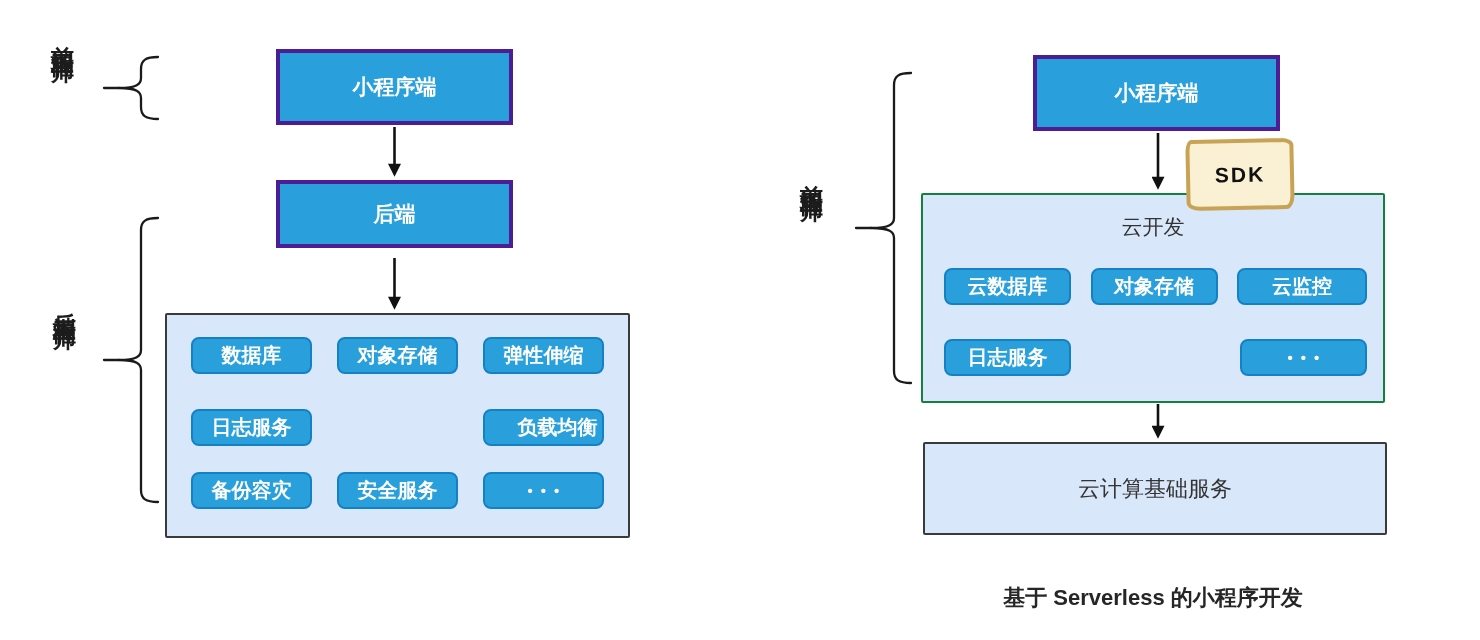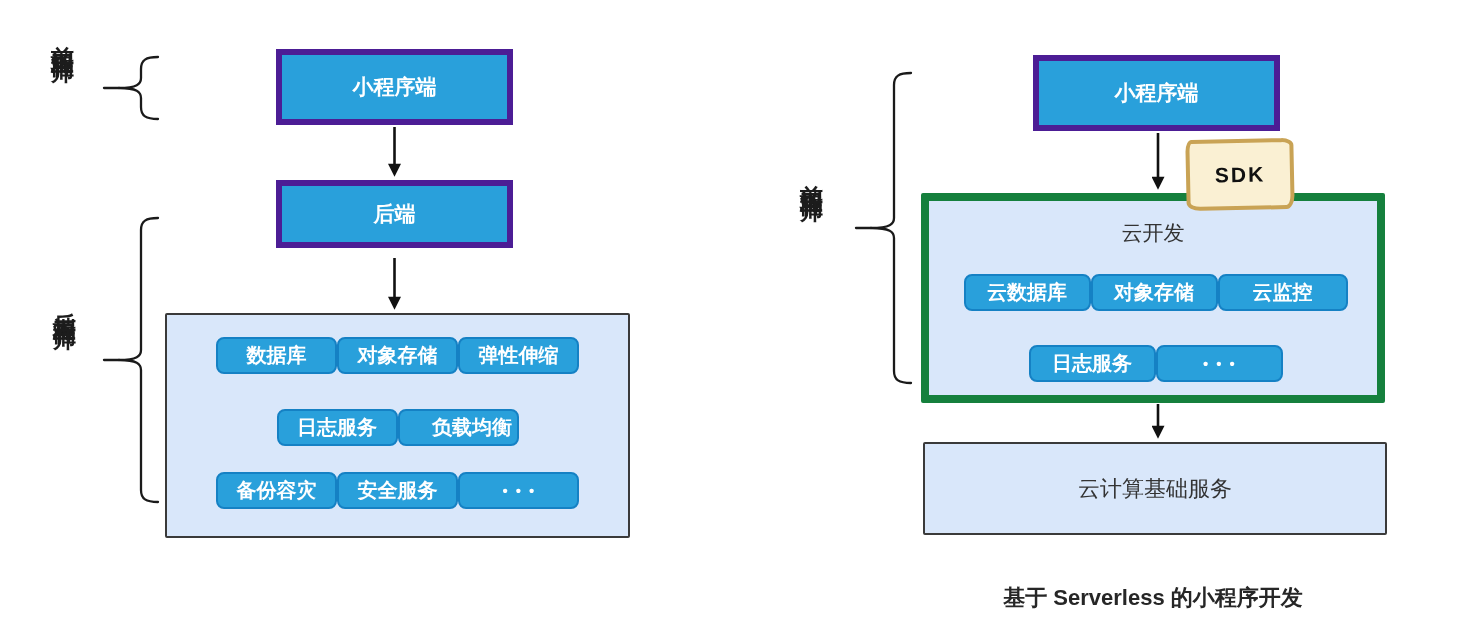--- a/index.html
+++ b/index.html
@@ -10,40 +10,40 @@
   .layer { position:absolute; left:0; top:0; width:1480px; height:640px; pointer-events:none; }
 
   
   .vlabel {
     position:absolute; writing-mode:vertical-rl; text-orientation:upright;
     font-size:23px; font-weight:700; color:#1c1c1c; letter-spacing:4px; line-height:1;
   }
 
   
   .bluebox {
-    position:absolute; background:#29A0DB; border:6px solid #4c1d95;
+    position:absolute; background:#29A0DB; border:4px solid #4c1d95;
     display:flex; align-items:center; justify-content:center;
     color:#ffffff; font-size:21px; font-weight:700; box-sizing:border-box;
   }
 
   
   .panel {
     position:absolute; background:#D9E7FA; box-sizing:border-box; border-radius:2px;
   }
   .panel.dark-border { border:2.5px solid #3A3A3A; }
-  .panel.blue-border { border:8px solid #15803d; }
+  .panel.blue-border { border:2px solid #15803d; }
 
   .panel-title {
     position:absolute; left:0; width:100%; text-align:center;
     font-size:21px; font-weight:500; color:#333333;
   }
 
   .chip-row {
     position:absolute; left:0; width:100%; display:flex; box-sizing:border-box;
-    justify-content:center;
+    justify-content:space-between;
   }
   .chip {
     background:#29A0DB; border:2px solid #1581C4; border-radius:8px; height:37px;
     display:flex; align-items:center; justify-content:center; box-sizing:border-box;
     color:#ffffff; font-size:20px; font-weight:700; flex:0 0 auto;
   }
   .chip span { white-space:nowrap; }
   .chip.dots span { font-size:15px; letter-spacing:8px; margin-left:8px; }
 
   .caption {

